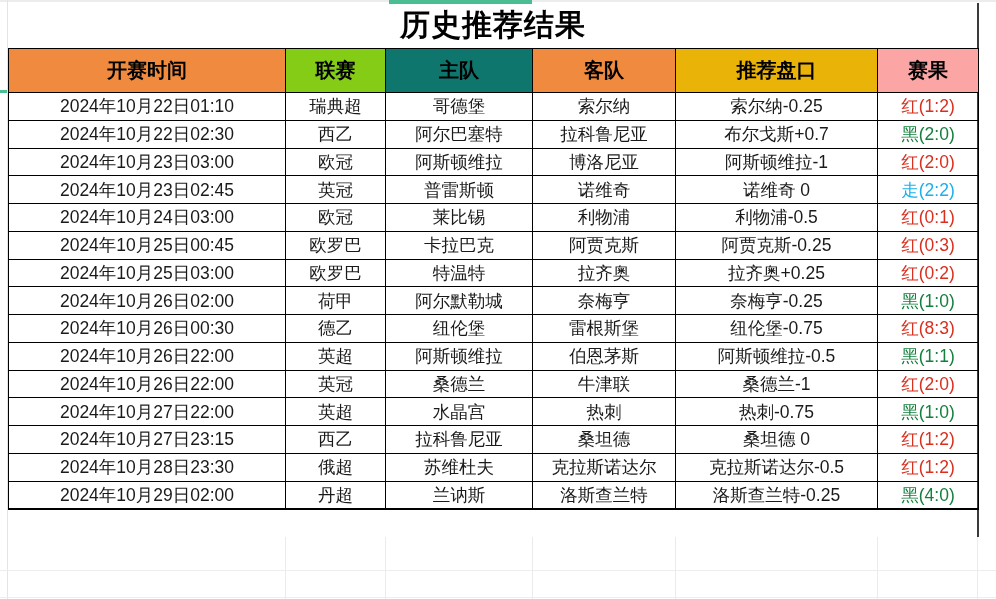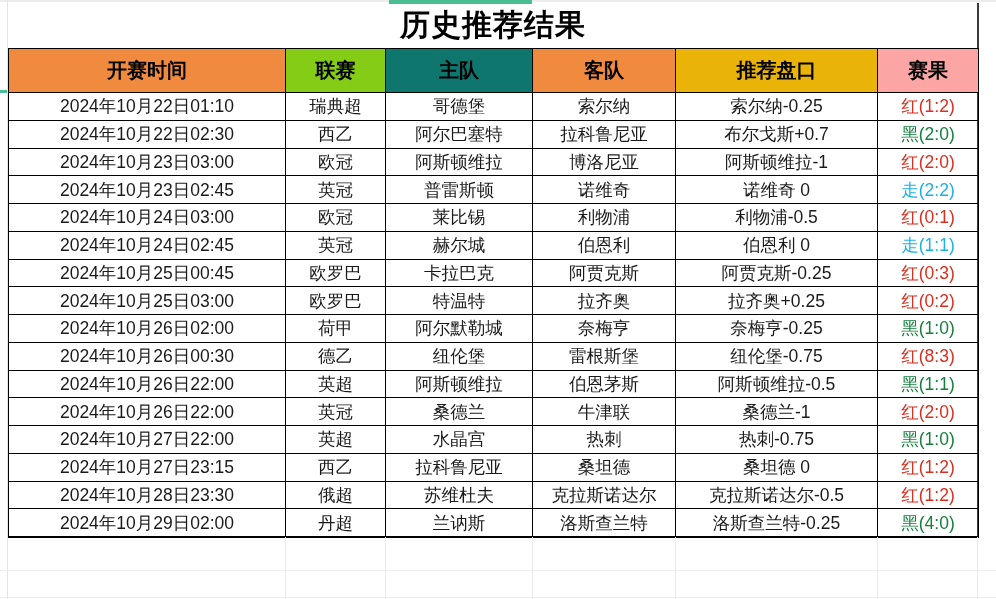--- a/index.html
+++ b/index.html
@@ -97,28 +97,20 @@
           </tr>
           <tr>
             <td>2024年10月24日03:00</td>
             <td>欧冠</td>
             <td>莱比锡</td>
             <td>利物浦</td>
             <td>利物浦-0.5</td>
             <td class="res-red">红(0:1)</td>
           </tr>
           <tr>
-            <td>2024年10月24日02:45</td>
-            <td>英冠</td>
-            <td>赫尔城</td>
-            <td>伯恩利</td>
-            <td>伯恩利 0</td>
-            <td class="res-draw">走(1:1)</td>
-          </tr>
-          <tr>
             <td>2024年10月25日00:45</td>
             <td>欧罗巴</td>
             <td>卡拉巴克</td>
             <td>阿贾克斯</td>
             <td>阿贾克斯-0.25</td>
             <td class="res-red">红(0:3)</td>
           </tr>
           <tr>
             <td>2024年10月25日03:00</td>
             <td>欧罗巴</td>

